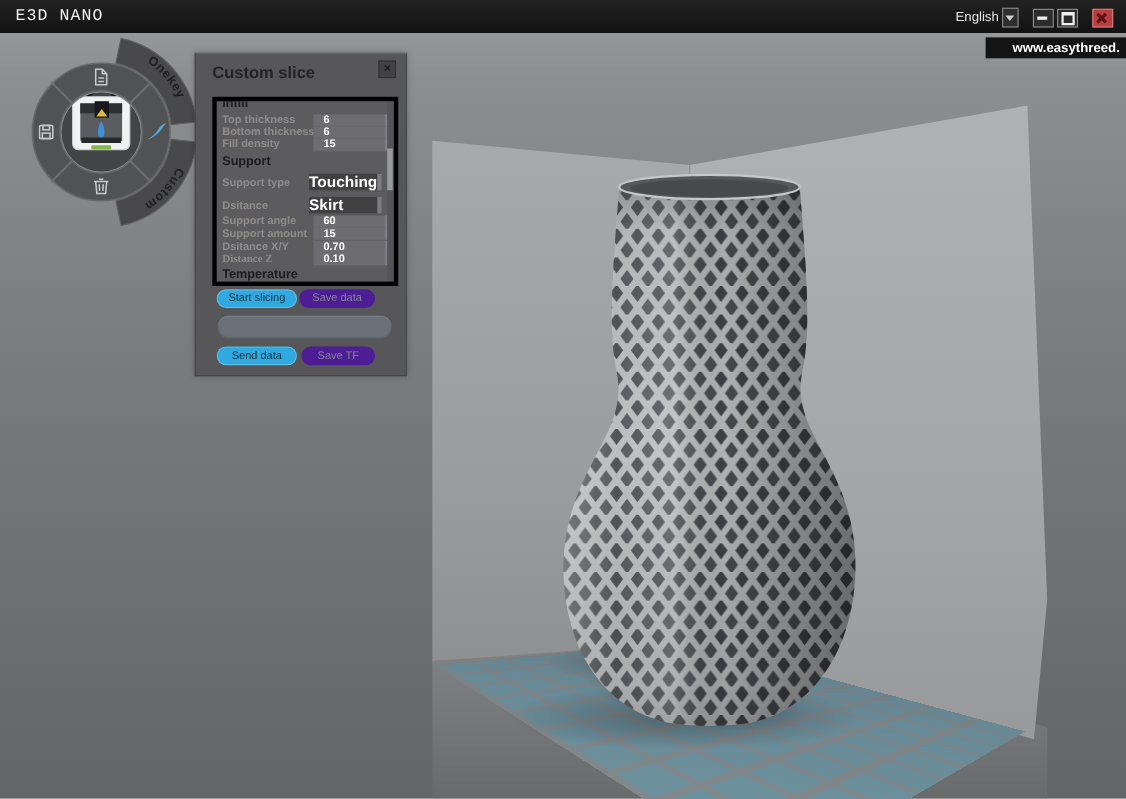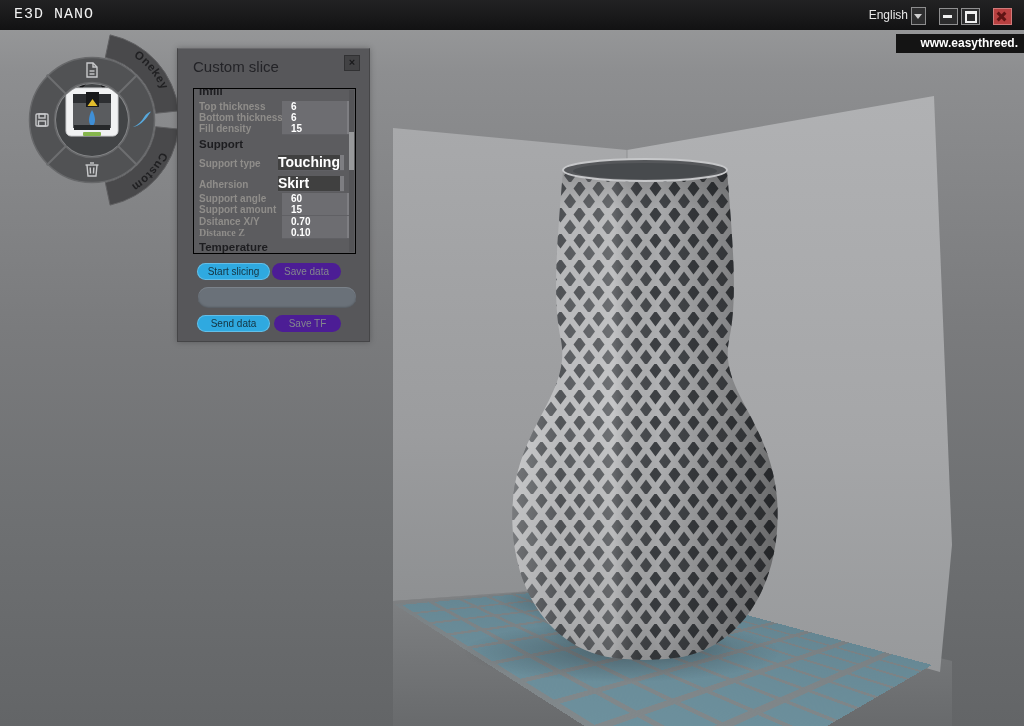--- a/index.html
+++ b/index.html
@@ -36,25 +36,25 @@
     background:radial-gradient(closest-side,rgba(28,32,37,0.38),rgba(28,32,37,0) 72%);}
   #plate .blob2{position:absolute;left:-80px;top:80px;width:380px;height:420px;
     background:radial-gradient(closest-side,rgba(28,32,37,0.30),rgba(28,32,37,0) 70%);}
   #plate .tone{position:absolute;inset:0;background:linear-gradient(to top left,rgba(0,0,0,0),rgba(25,28,32,0.16));}
   .vase-svg{position:absolute;left:0;top:0;z-index:3;pointer-events:none;}
   
   .wheel{position:absolute;left:2px;top:26px;z-index:30;}
   
   .panel{position:absolute;left:177px;top:48px;width:191px;height:292px;z-index:35;
     background:#57575a;border:1px solid #454547;border-top-color:#69696c;box-shadow:0 0 6px rgba(0,0,0,0.25);}
-  .panel-title{position:absolute;left:15px;top:9px;font-size:15px;font-weight:normal;color:#232327;text-align:right;}
+  .panel-title{position:absolute;left:15px;top:9px;font-size:15px;font-weight:bold;color:#232327;text-align:right;}
   .panel-close{position:absolute;right:9px;top:6px;width:14px;height:14px;background:#424244;border:1px solid #313133;
     color:#1a1a1c;font-size:11px;font-weight:bold;line-height:13px;text-align:center;cursor:pointer;}
   .panel-content{position:absolute;left:15px;top:39px;width:161px;height:164px;
-    background:#5c5c5f;border:1px solid #000000;overflow:hidden;}
+    background:#5c5c5f;border:4px solid #000000;overflow:hidden;}
   .sec-header{position:absolute;left:5px;font-size:11.5px;font-weight:bold;color:#1d1d20;}
   .row-label{position:absolute;left:5px;font-size:10px;font-weight:bold;color:#8f8d8a;}
   .field{position:absolute;left:88px;width:60px;height:11px;background:#6d6d71;border-bottom:1px solid #606064;
     color:#ffffff;font-size:10px;font-weight:bold;line-height:11px;padding-left:9px;}
   .field::after{content:"";position:absolute;right:0;top:0;width:4px;height:100%;background:#7e7e82;}
   .select{position:absolute;left:84px;width:66px;height:15px;background:#404040;border-bottom:1px solid #606064;
     color:#ffffff;font-size:14px;font-weight:bold;line-height:15px;}
   .select::after{content:"";position:absolute;right:0;top:0;width:4px;height:100%;background:#7e7e82;}
   .scrolltrack{position:absolute;right:1px;top:1px;width:5px;height:162px;background:#545457;}
   .scrollthumb{position:absolute;right:0;top:42px;width:5px;height:38px;background:#98999b;}
@@ -247,21 +247,21 @@
     <div class="field" style="top:23px;">6</div>
 
     <div class="row-label" style="top:34px;">Fill density</div>
     <div class="field" style="top:34px;">15</div>
 
     <div class="sec-header" style="top:49px;">Support</div>
 
     <div class="row-label" style="top:69px;">Support type</div>
     <div class="select" style="top:66px;">Touching</div>
 
-    <div class="row-label" style="top:90px;">Adhersion</div>
+    <div class="row-label" style="top:90px;">Dsitance</div>
     <div class="select" style="top:87px;">Skirt</div>
 
     <div class="row-label" style="top:104px;">Support angle</div>
     <div class="field" style="top:104px;">60</div>
 
     <div class="row-label" style="top:115px;">Support amount</div>
     <div class="field" style="top:115px;">15</div>
 
     <div class="row-label" style="top:127px;">Dsitance X/Y</div>
     <div class="field" style="top:127px;">0.70</div>

